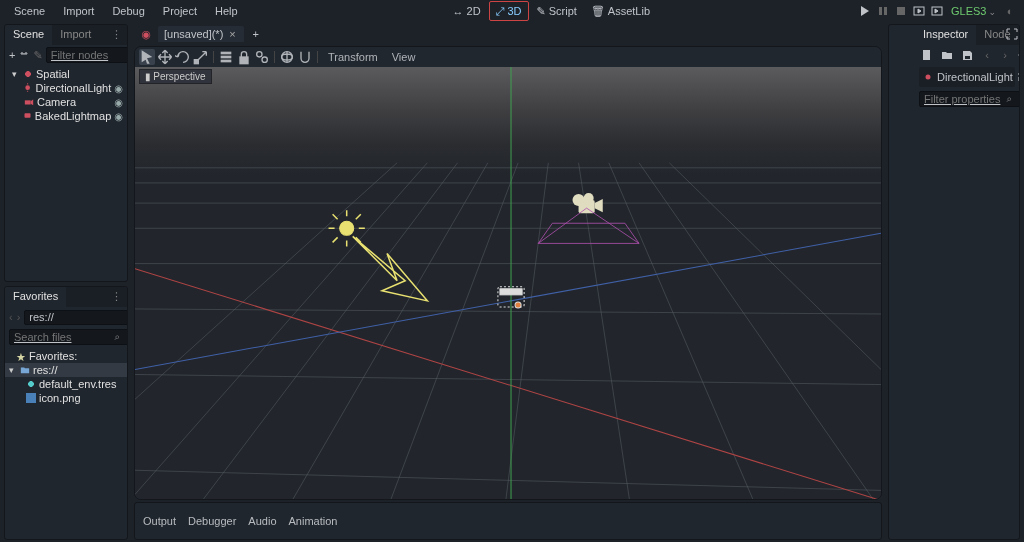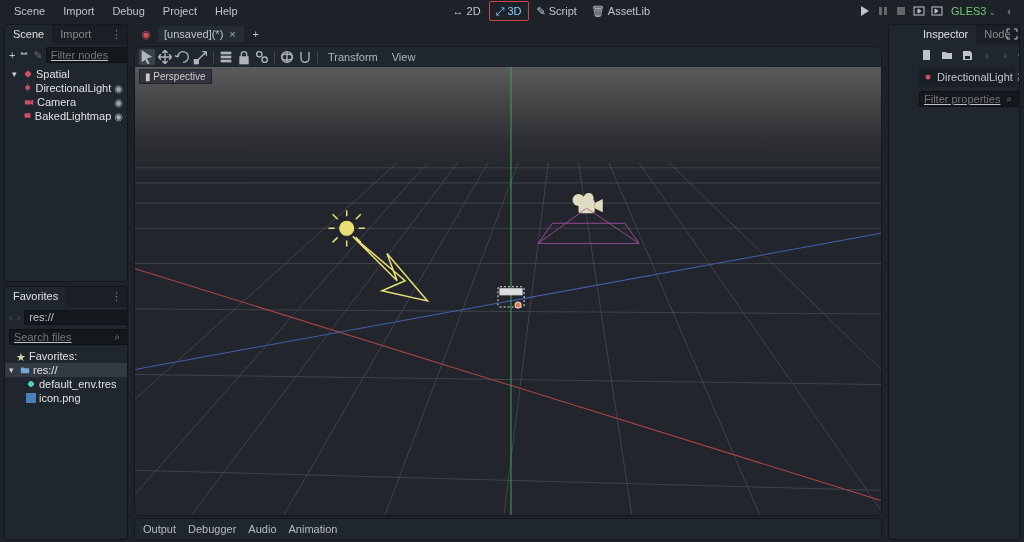--- a/index.html
+++ b/index.html
@@ -85,21 +85,21 @@
 .vp-text { padding: 0 6px; color:#b0b4b9; cursor:pointer; }
 .distraction { position:absolute; right:4px; }
 
 .viewport-3d {
   position: absolute; left:0; right:0; top:20px; bottom:0;
   background: linear-gradient(#5b5b5e 0%, #3f3f42 10%, #2a2c30 18%, #22262c 25%, #22262c 100%);
 }
 .perspective-badge { position:absolute; top:2px; left:4px; background: rgba(40,44,52,0.8); padding:1px 5px; color:#ccc; font-size:10px; z-index:4;border:1px solid rgba(0,0,0,0.3); }
 
 .bottom-tabs {
-  height: 22px;
+  height: 38px;
   display: flex; align-items: center;
   gap: 12px;
   padding: 0 8px;
   background: #20262e;
   border: 1px solid #13161b;
   border-radius: 3px;
   color: #b8bcc0;
 }
 .bottom-tabs span { cursor: pointer; }
 

